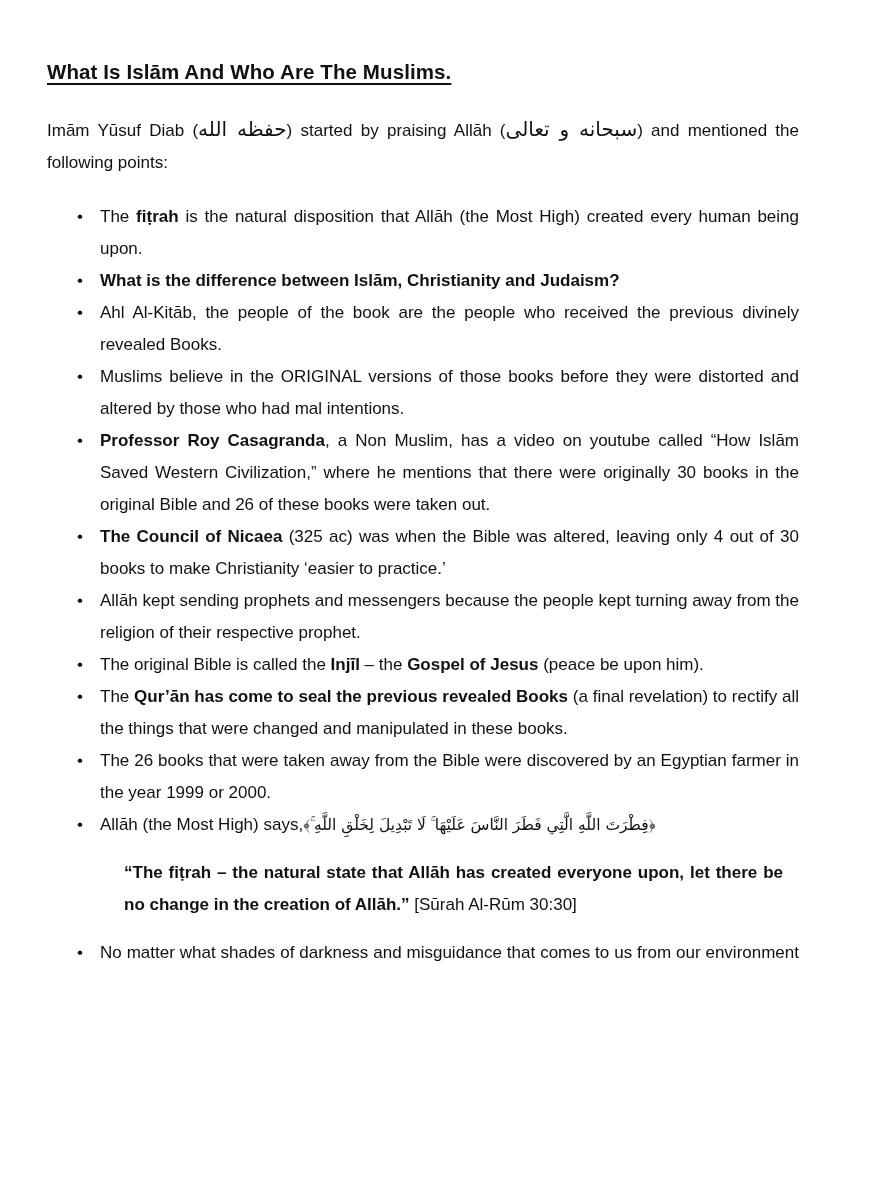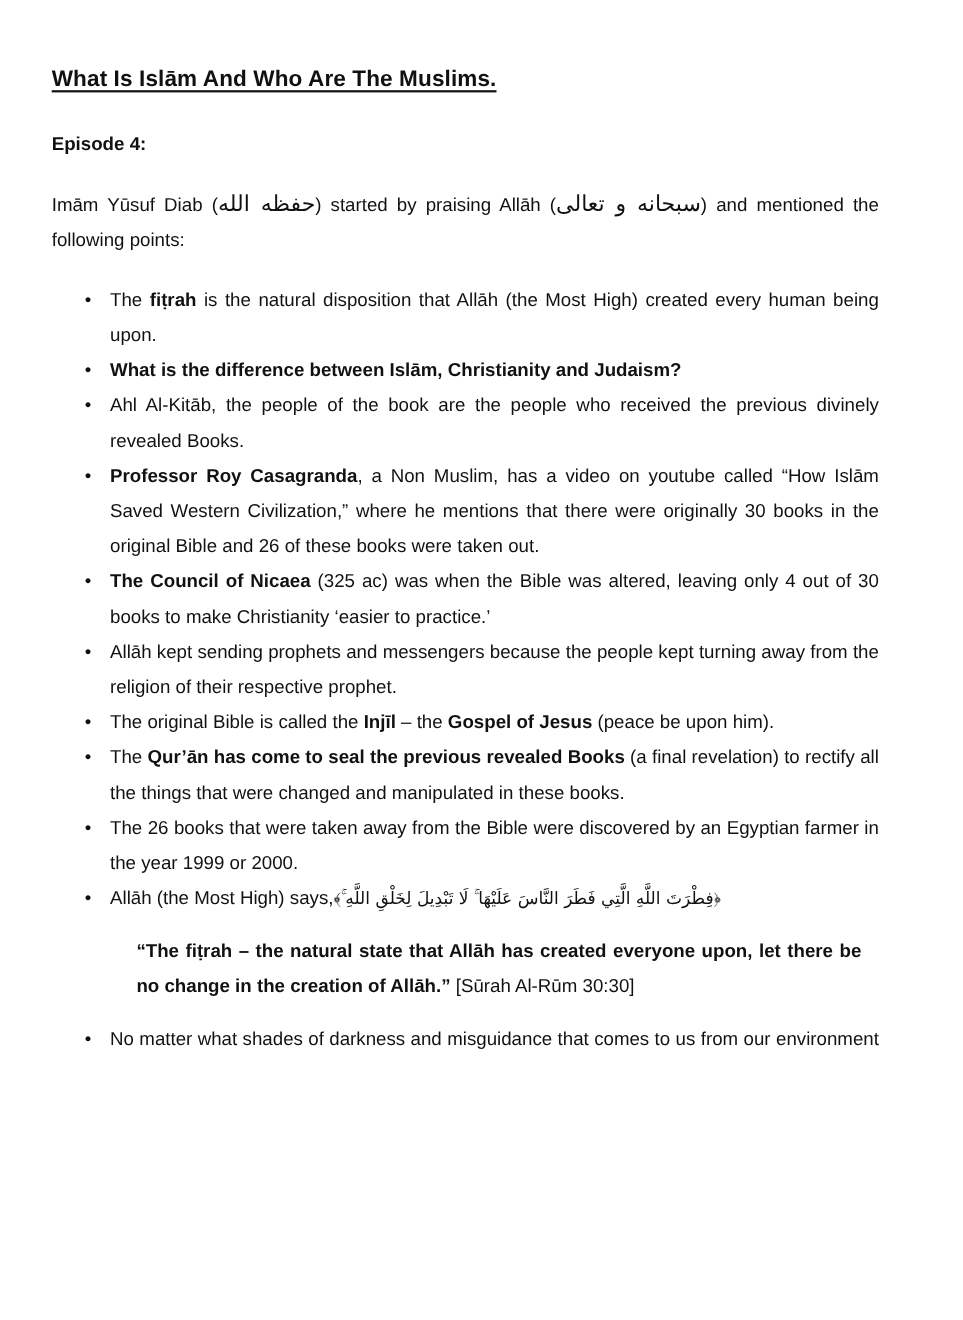--- a/index.html
+++ b/index.html
@@ -122,30 +122,30 @@
   }
 </style>
 </head>
 <body>
 
 <div class="page">
   <div class="content">
 
     <h1 class="doc-title">What Is Islām And Who Are The Muslims.</h1>
 
-    <div class="episode">Episode 4:</div>
 
     <p class="intro">
       <span>Imām Yūsuf Diab (</span><span class="ar">حفظه الله</span><span>) started by praising Allāh (</span><span class="ar">سبحانه و تعالى</span><span>) and mentioned the following points:</span>
     </p>
 
     <ul class="points">
       <li><span>The </span><span style="font-weight: bold;">fiṭrah</span><span> is the natural disposition that Allāh (the Most High) created every human being upon.</span></li>
       <li><span style="font-weight: bold;">What is the difference between Islām, Christianity and Judaism?</span></li>
       <li><span>Ahl Al-Kitāb, the people of the book are the people who received the previous divinely revealed Books.</span></li>
+      <li><span>Muslims believe in the ORIGINAL versions of those books before they were distorted and altered by those who had mal intentions.</span></li>
       <li><span style="font-weight: bold;">Professor Roy Casagranda</span><span>, a Non Muslim, has a video on youtube called “How Islām Saved Western Civilization,” where he mentions that there were originally 30 books in the original Bible and 26 of these books were taken out.</span></li>
       <li><span style="font-weight: bold;">The Council of Nicaea</span><span> (325 ac) was when the Bible was altered, leaving only 4 out of 30 books to make Christianity ‘easier to practice.’</span></li>
       <li><span>Allāh kept sending prophets and messengers because the people kept turning away from the religion of their respective prophet.</span></li>
       <li><span>The original Bible is called the </span><span style="font-weight: bold;">Injīl</span><span> – the </span><span style="font-weight: bold;">Gospel of Jesus</span><span> (peace be upon him).</span></li>
       <li><span>The </span><span style="font-weight: bold;">Qur’ān has come to seal the previous revealed Books</span><span> (a final revelation) to rectify all the things that were changed and manipulated in these books.</span></li>
       <li><span>The 26 books that were taken away from the Bible were discovered by an Egyptian farmer in the year 1999 or 2000.</span></li>
 
       <li class="ayah-line">
         <span>Allāh (the Most High) says,</span><span class="ayah">﴿فِطْرَتَ اللَّهِ الَّتِي فَطَرَ النَّاسَ عَلَيْهَا ۚ لَا تَبْدِيلَ لِخَلْقِ اللَّهِ ۚ﴾</span>
         <span class="quote-block"><span>“The fiṭrah – the natural state that Allāh has created everyone upon, let there be no change in the creation of Allāh.”</span><span class="ref"> [Sūrah Al-Rūm 30:30]</span></span>

